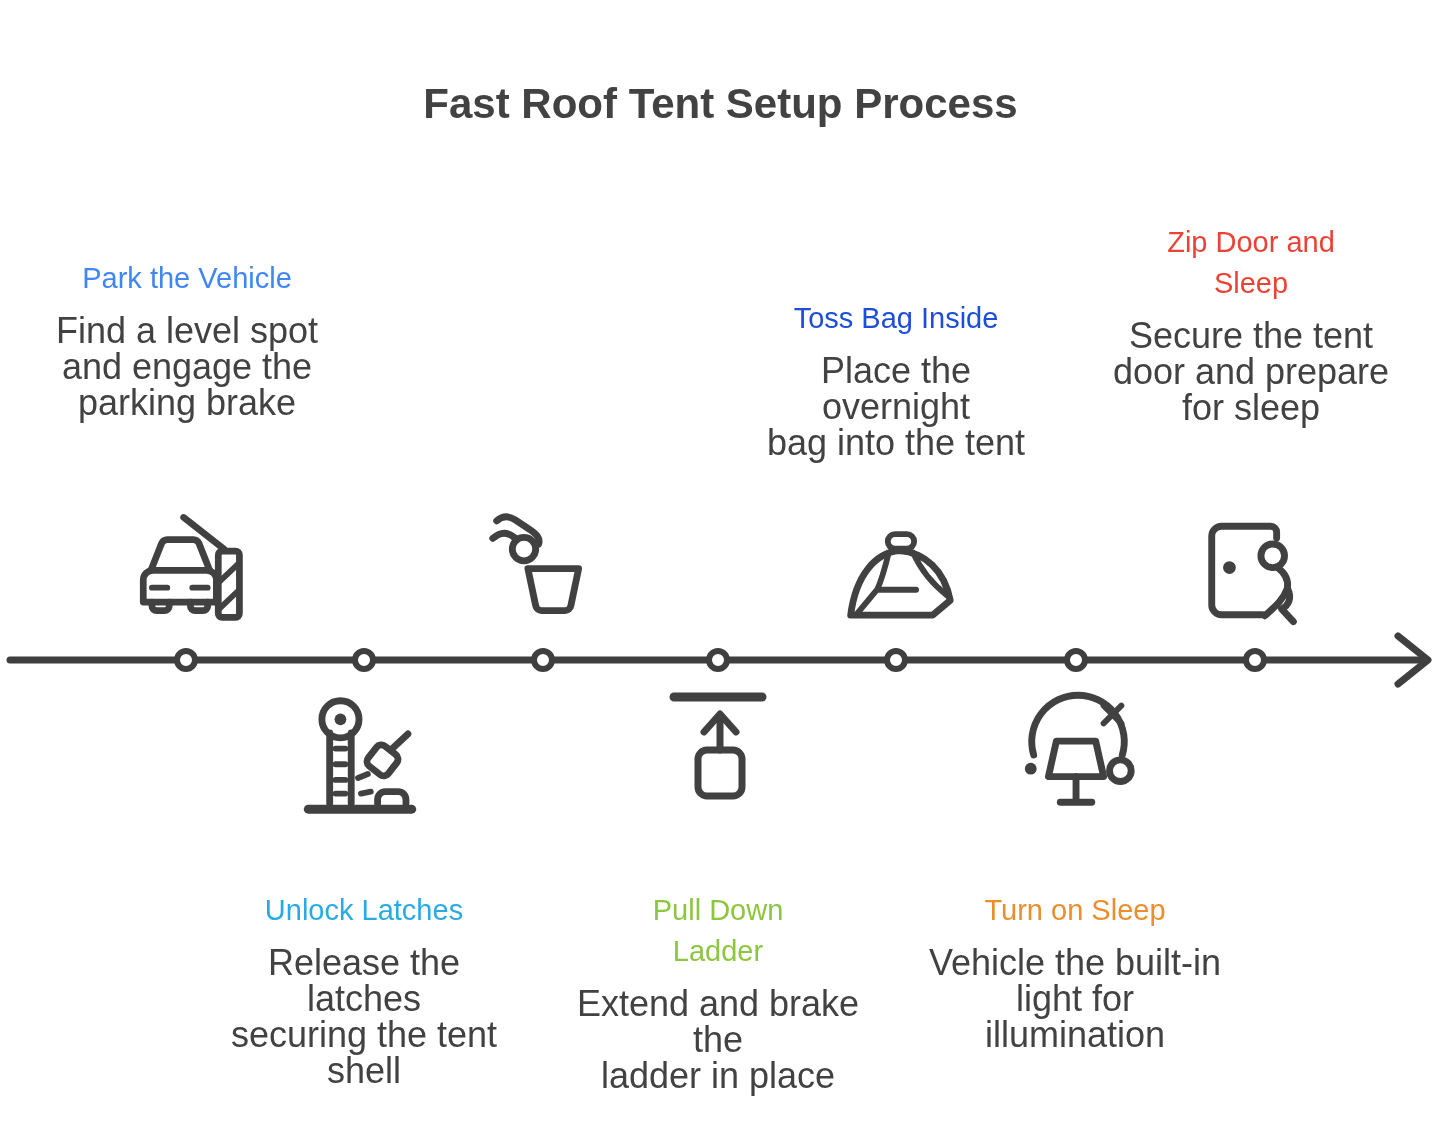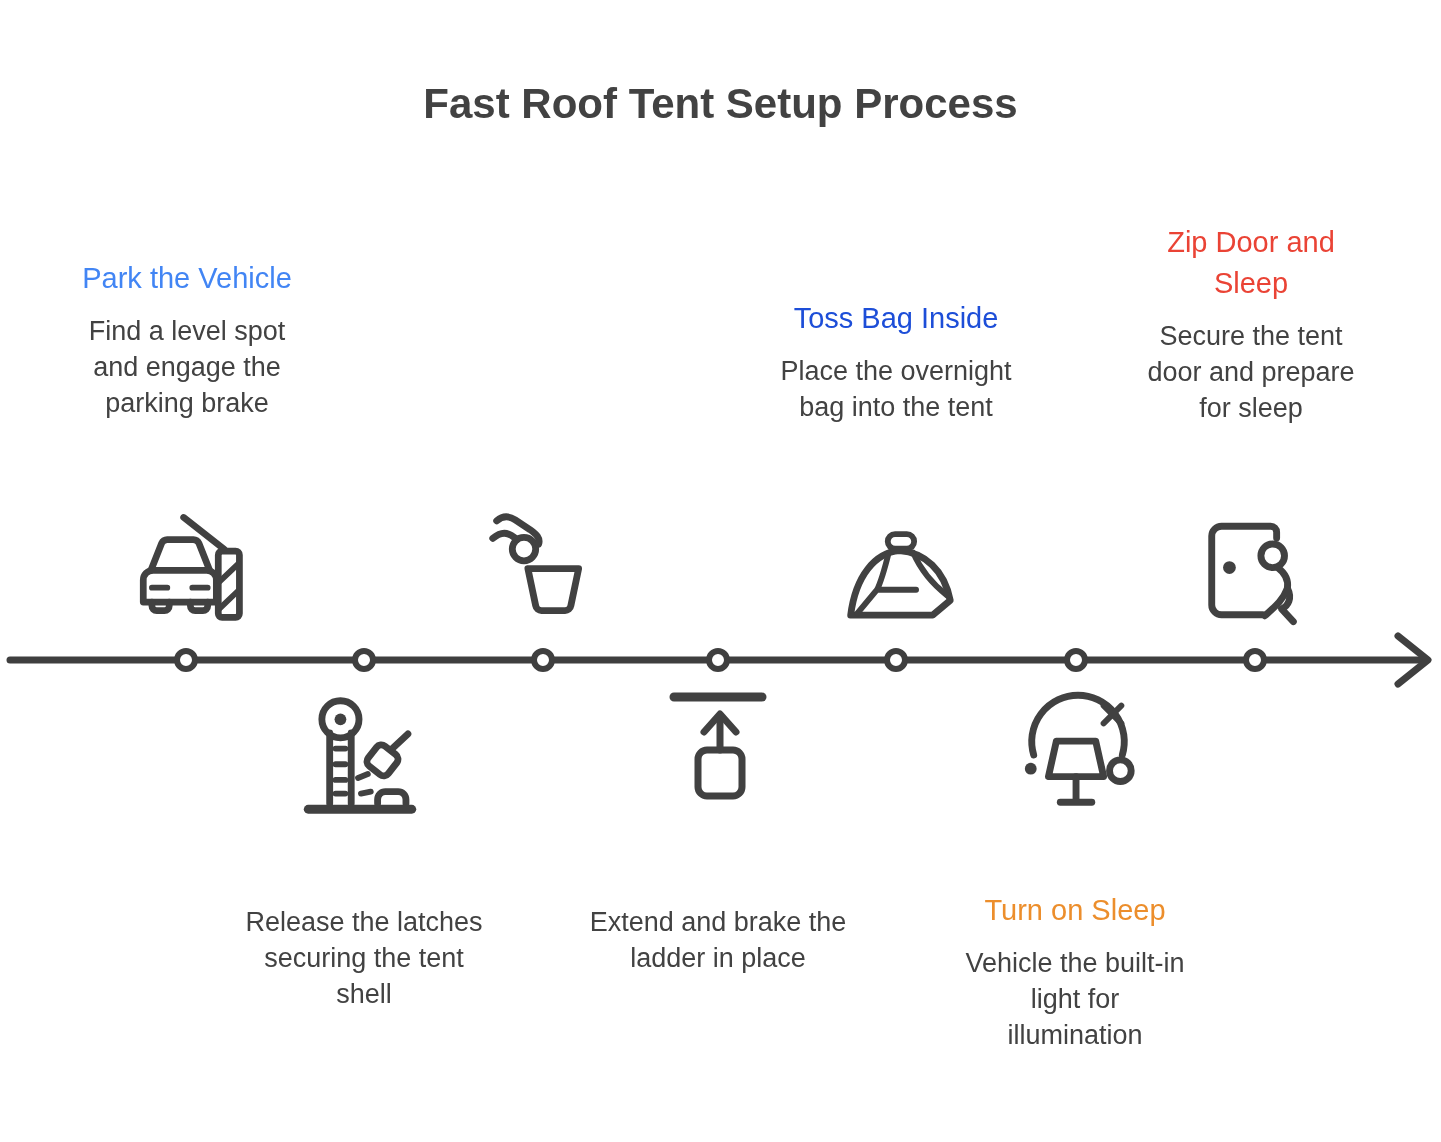--- a/index.html
+++ b/index.html
@@ -21,21 +21,21 @@
     text-align:center;
   }
   .step-title{
     margin:0;
     font-size:29px;font-weight:400;
     line-height:41px;
     white-space:pre-line;
   }
   .step-desc{
     margin:14px 0 0 0;
-    font-size:27px;font-weight:400;color:#424242;
+    font-size:36px;font-weight:400;color:#424242;
     line-height:36px;
     white-space:pre-line;
   }
   .icon{
     position:absolute;
   }
   .icon svg{display:block;}
   .stroke{
     fill:none;stroke:#414141;stroke-width:7;
     stroke-linecap:round;stroke-linejoin:round;
@@ -51,29 +51,32 @@
   <h1 class="page-title">Fast Roof Tent Setup Process</h1>
 
   <div class="step" style="left:37px;top:258px;width:300px;">
     <h2 class="step-title" style="color: rgb(66, 133, 244);">Park the Vehicle</h2>
     <p class="step-desc">Find a level spot
 and engage the
 parking brake</p>
   </div>
 
   <div class="step" style="left:214px;top:890px;width:300px;">
+    <h2 class="step-title" style="color: rgb(41, 171, 226);">Unlock Latches</h2>
     <p class="step-desc">Release the latches
 securing the tent
 shell</p>
   </div>
 
   <div class="step" style="left:393px;top:298px;width:300px;">
   </div>
 
   <div class="step" style="left:568px;top:890px;width:300px;">
+    <h2 class="step-title" style="color: rgb(140, 198, 63);">Pull Down
+Ladder</h2>
     <p class="step-desc">Extend and brake the
 ladder in place</p>
   </div>
 
   <div class="step" style="left:746px;top:298px;width:300px;">
     <h2 class="step-title" style="color: #1d4ed8;">Toss Bag Inside</h2>
     <p class="step-desc">Place the overnight
 bag into the tent</p>
   </div>
 

